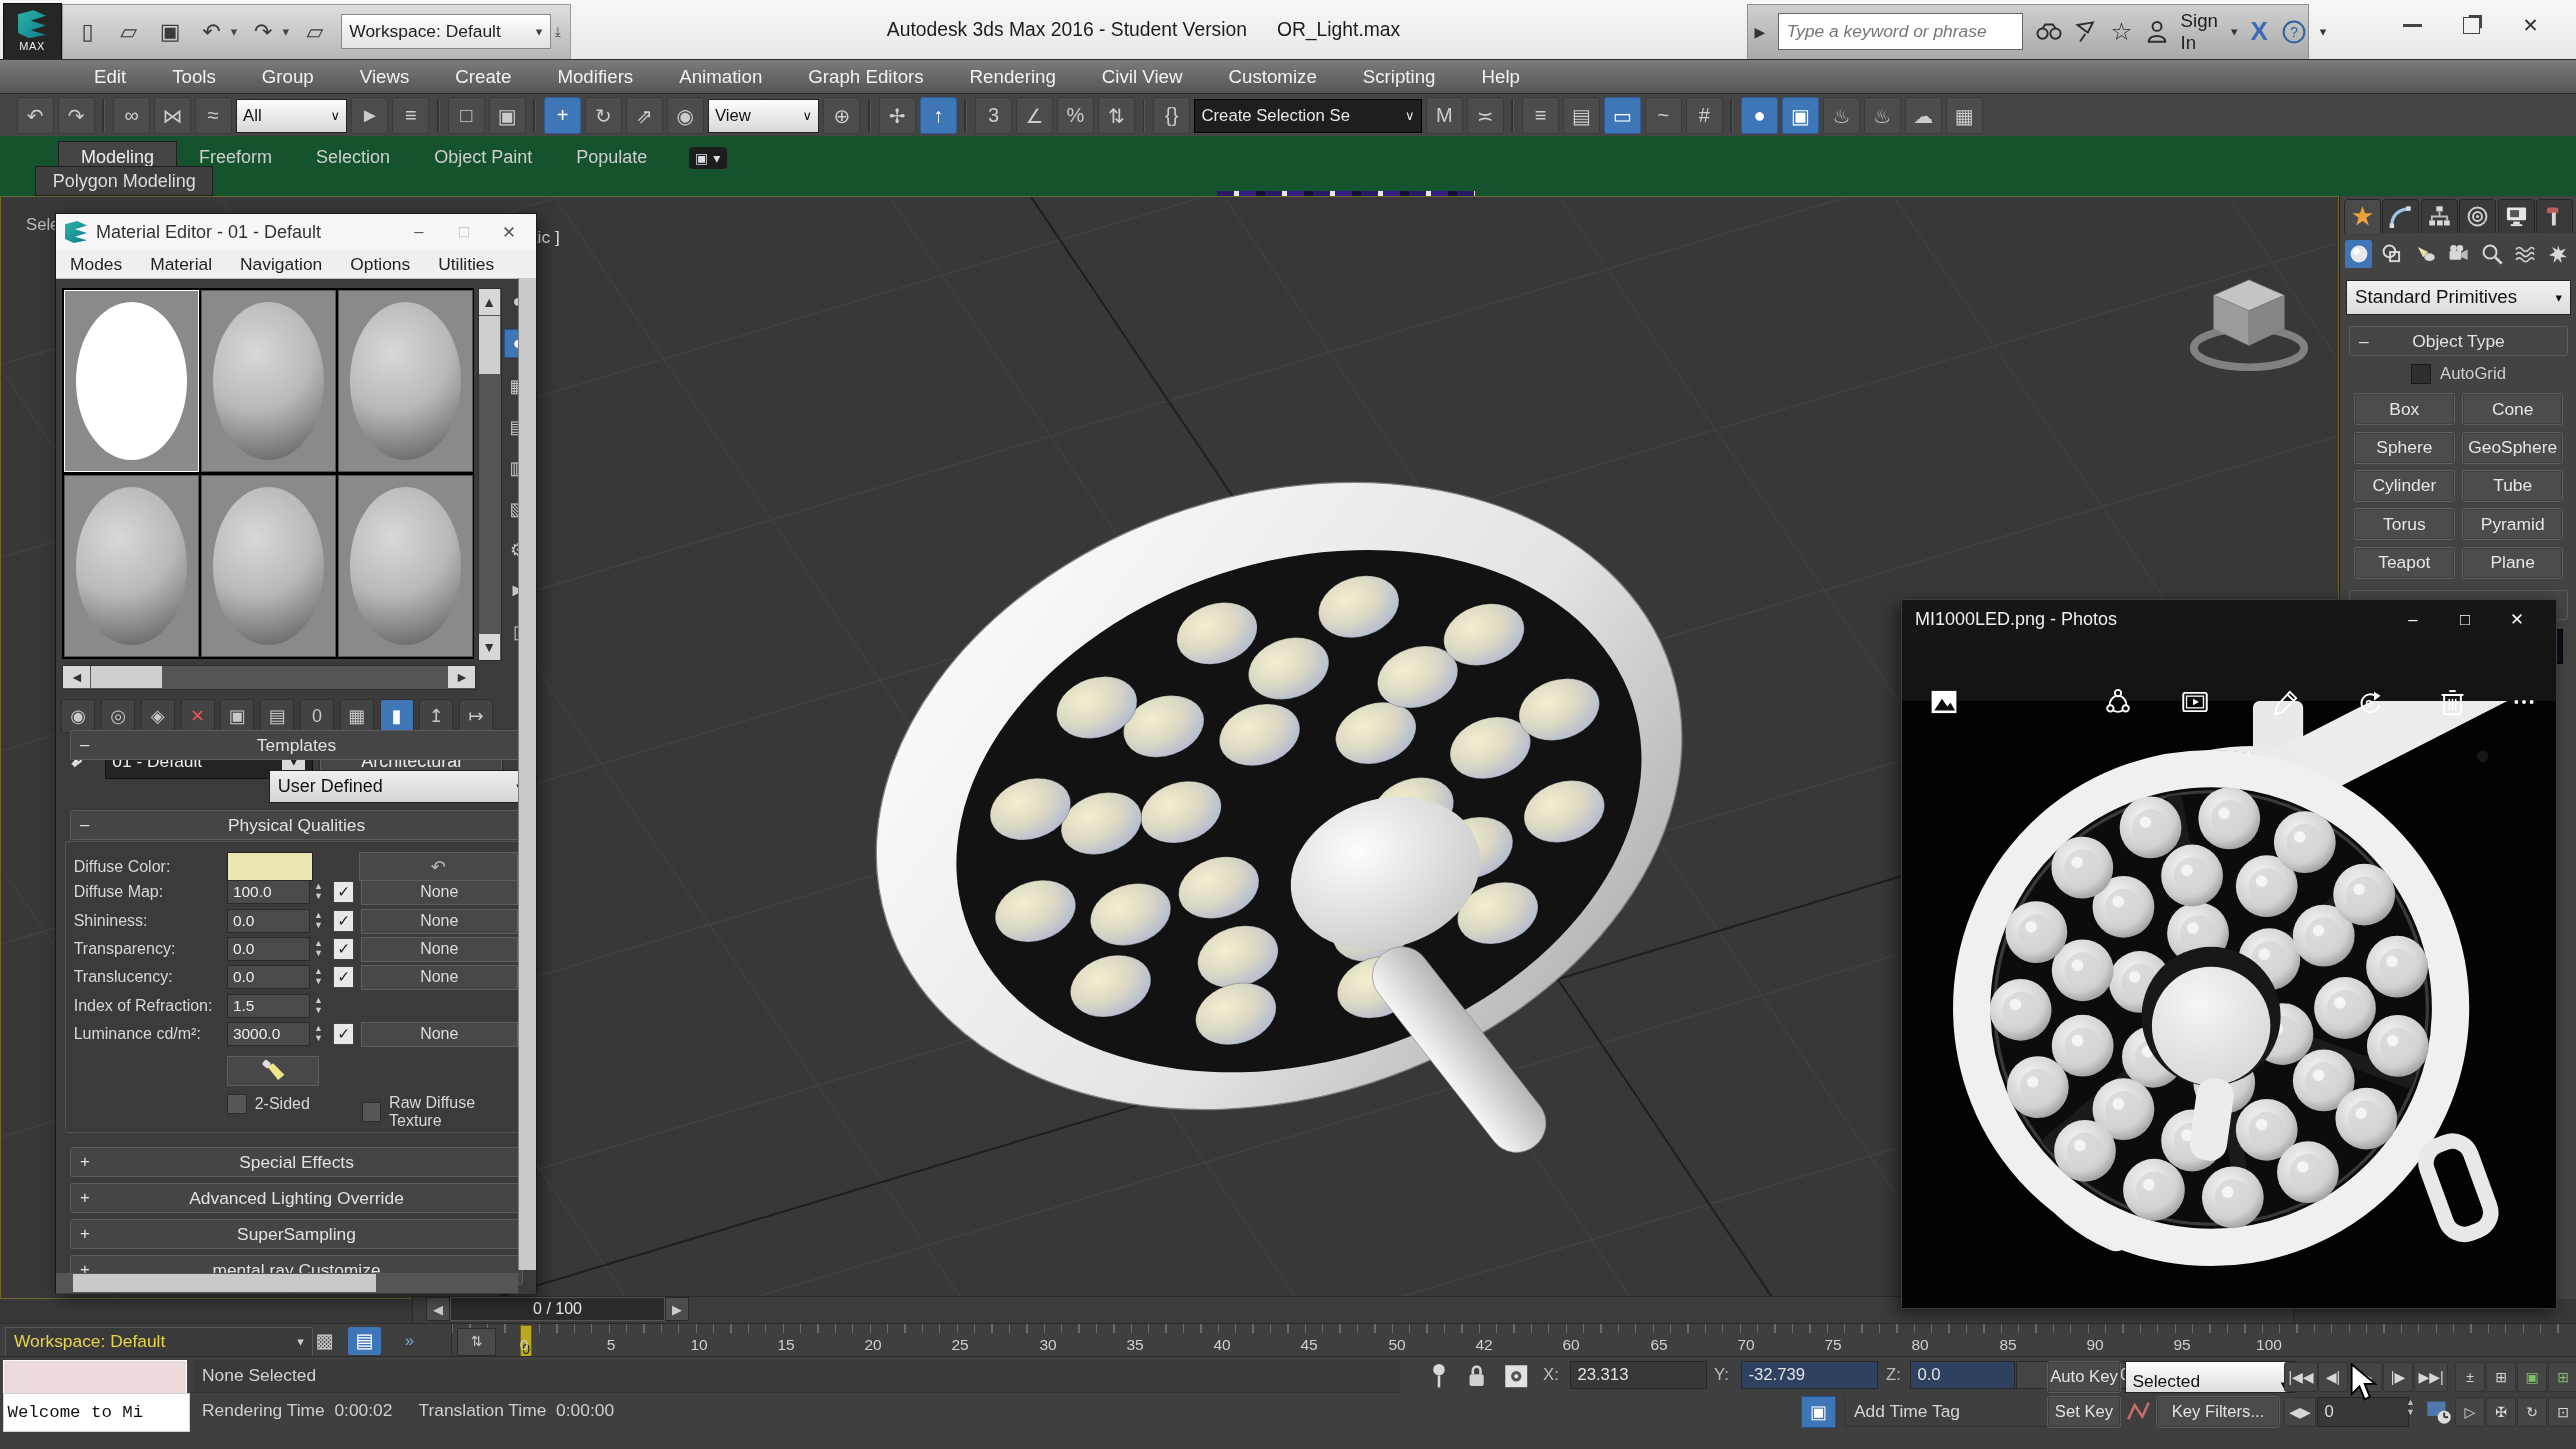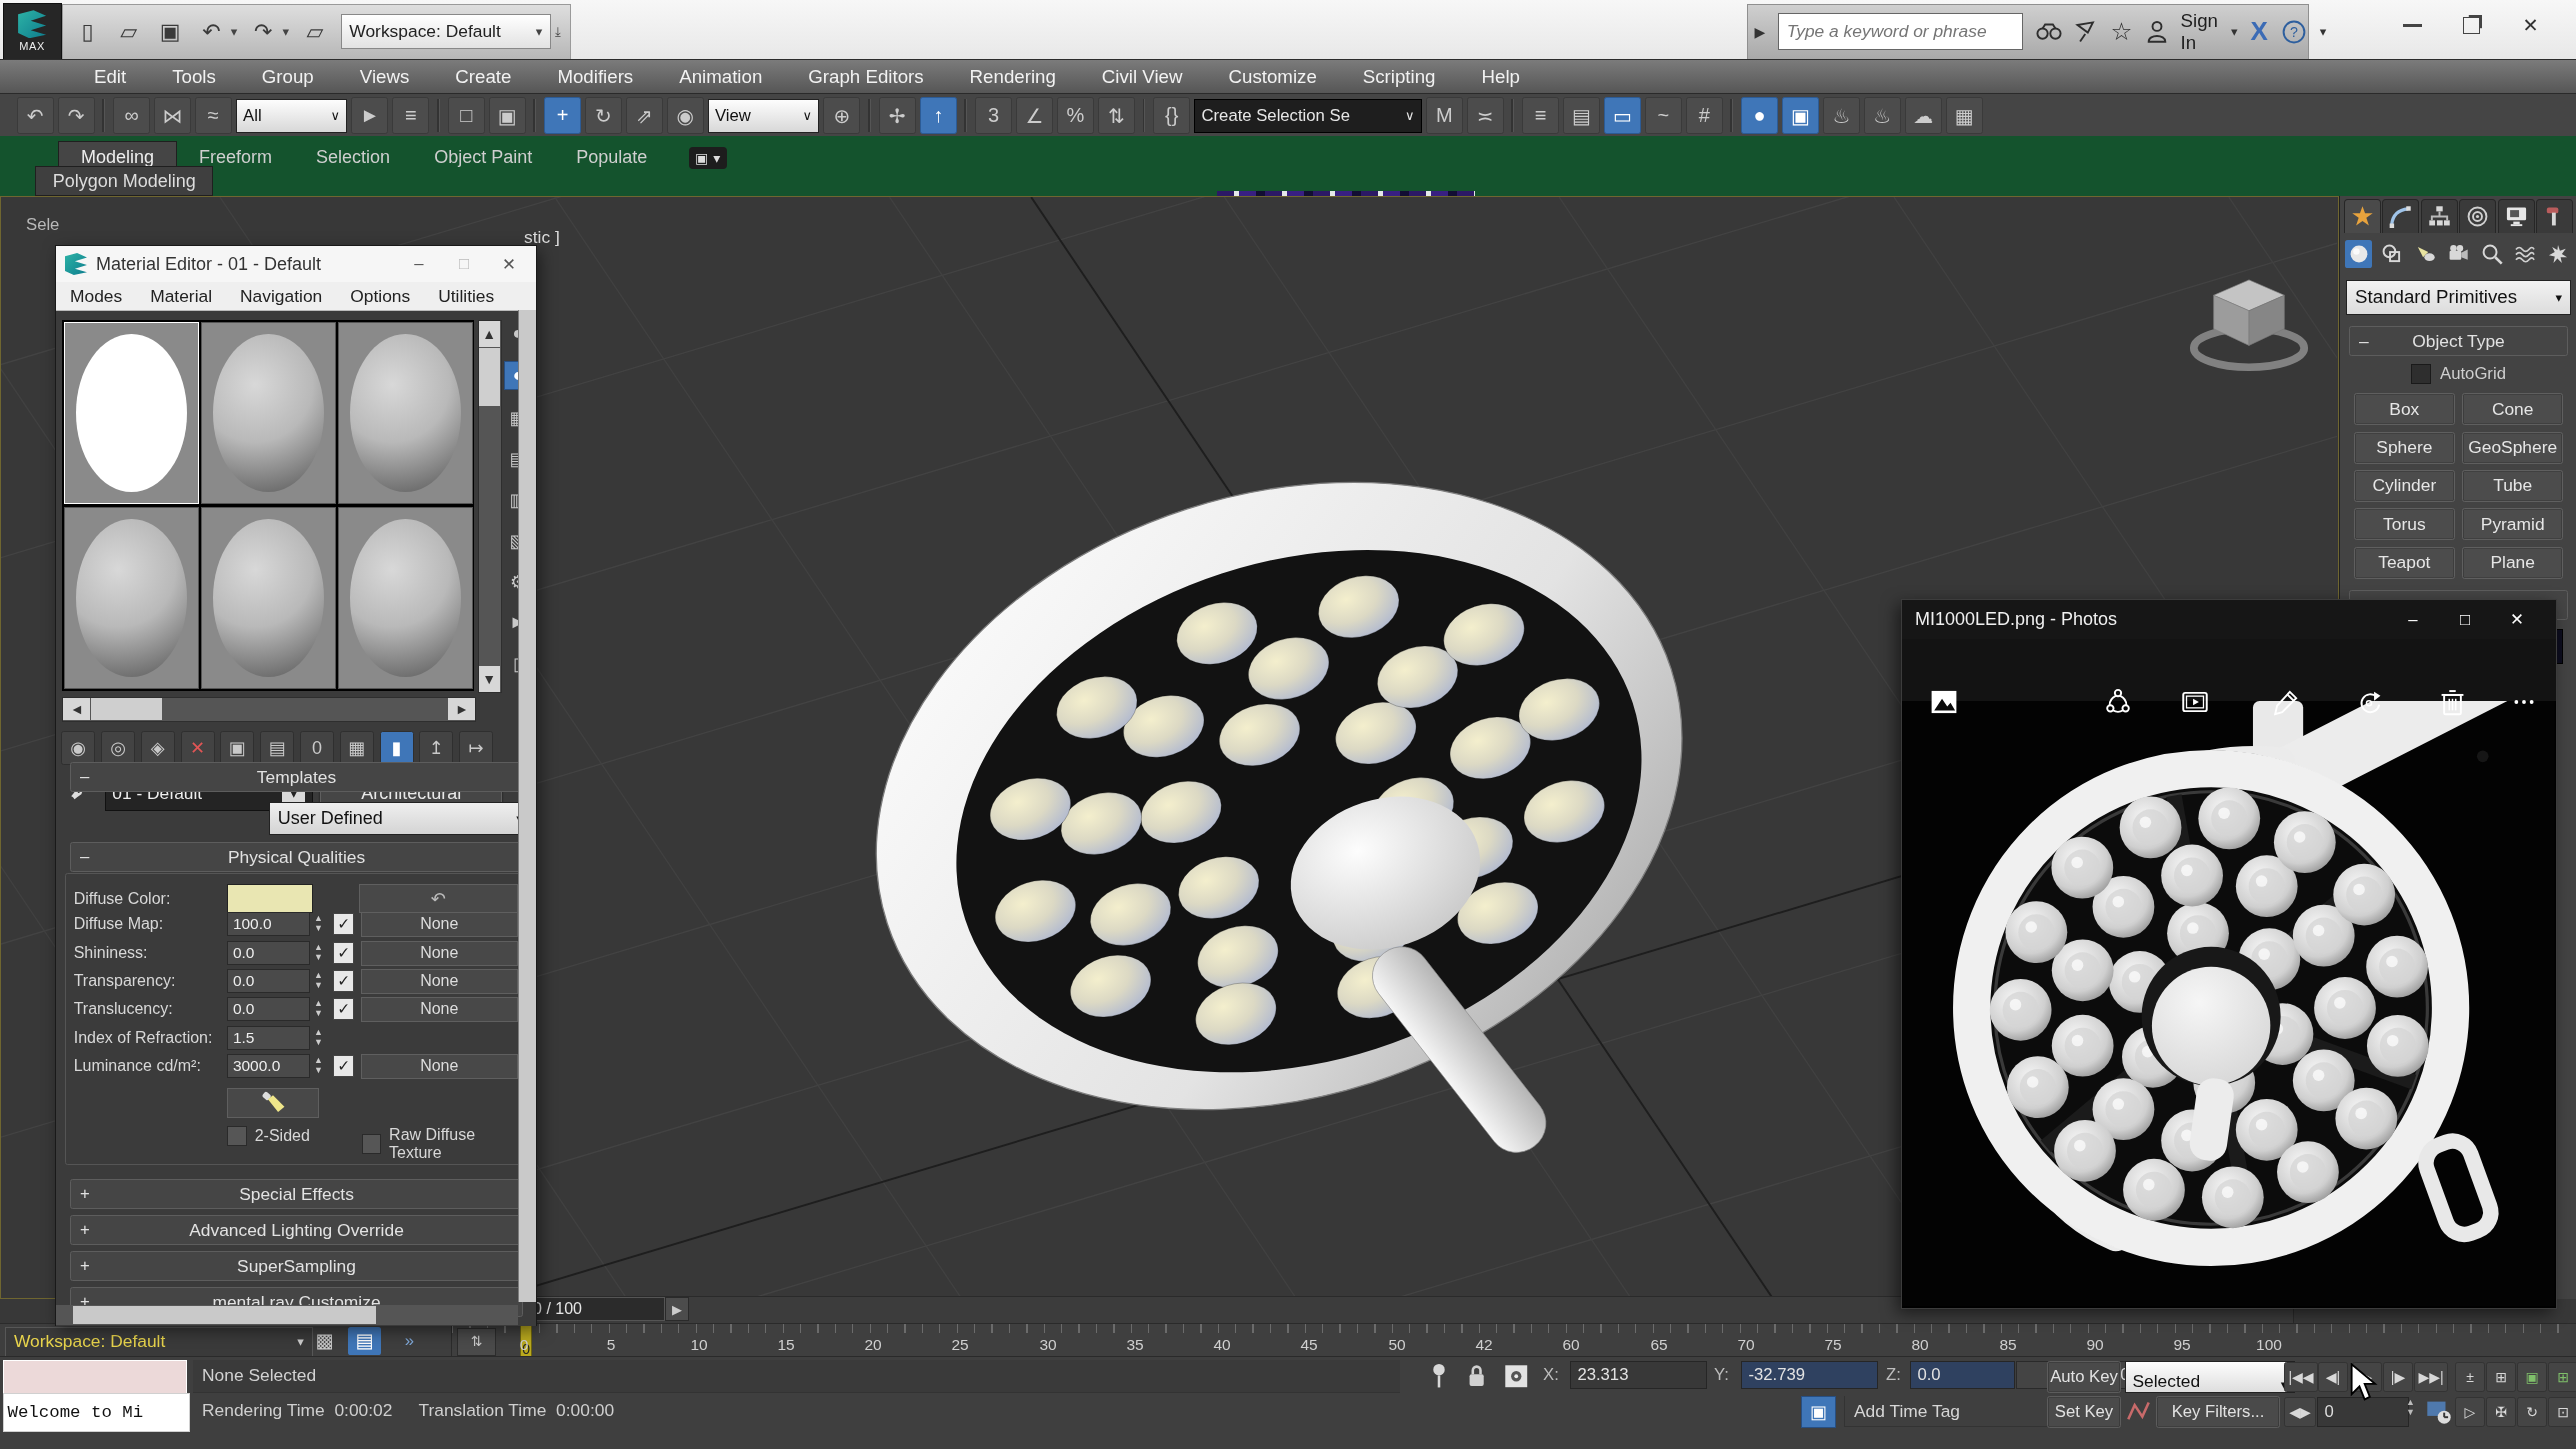--- a/index.html
+++ b/index.html
@@ -55,21 +55,21 @@
        color:#ddd;font-size:18px;display:flex;align-items:center;}
   #glitch{left:1217px;top:191px;width:258px;height:20.6px;
       background:repeating-linear-gradient(90deg,#2d1668 0 16.7px,#efeff4 16.7px 22px,#3a1d86 22px 39px,#120a33 39px 48px);
       opacity:.95;}
   
   #viewport{left:0;top:196px;width:2339px;height:1103px;background:#383838;border:1.3px solid #6f6630;box-sizing:border-box;}
   #vp-label-frag{left:524px;top:227px;font-size:17.4px;color:#ddd;z-index:2;}
   #ribbon-frag{left:26px;top:215px;font-size:16.7px;color:#b9b9b9;z-index:1;}
   
   #me{left:55px;top:213px;width:480px;height:1079px;background:#3b3b3b;border:0.6px solid #191919;
-      box-shadow:3.9px 5.2px 15.5px rgba(0,0,0,.5);z-index:20;margin-top:32px;}
+      box-shadow:3.9px 5.2px 15.5px rgba(0,0,0,.5);z-index:20;}
   #me-title{height:36px;background:#f6f6f6;display:flex;align-items:center;padding:0 9px;gap:9px;}
   #me-title .logo{width:22px;height:22px;background:linear-gradient(135deg,#2db3a6,#0e7d8e);
       clip-path:polygon(0 15%,55% 0,100% 20%,45% 38%,100% 55%,45% 72%,100% 88%,40% 100%,0 82%);}
   #me-title .txt{font-size:18px;color:#333;flex:1;}
   #me-title .wb{color:#555;font-size:16.7px;width:36px;text-align:center;}
   #me-menu{height:28px;background:#efefef;display:flex;align-items:center;gap:0;border-bottom:0.6px solid #bbb;}
   #me-menu .mi{font-size:17.4px;color:#222;padding:0 14px;}
   #me-body{position:relative;height:1015px;background:#3b3b3b;}
   #me-slots{position:absolute;left:6.4px;top:9px;width:412px;height:371px;background:#000;
       display:grid;grid-template-columns:repeat(3,1fr);grid-template-rows:repeat(2,1fr);gap:2.6px;padding:1.9px;box-sizing:border-box;}
@@ -229,20 +229,24 @@
         <span class="qcaret">▾</span>
         <div class="qicon">↷</div>
         <span class="qcaret">▾</span>
         <div class="qicon">▱</div>
         <div id="workspace-dd">
           <span>Workspace: Default</span>
           <span class="qcaret">▾</span>
         </div>
         <span class="qcaret">⤓</span>
       </div>
+    <div id="title-center" class="abs">
+      <span>Autodesk 3ds Max 2016 - Student Version</span>
+      <span>OR_Light.max</span>
+    </div>
     <div id="search-strip" class="abs">
       <span style="color:#333;font-size:14px;">▶</span>
       <input id="search-input" placeholder="Type a keyword or phrase" style="">
       <span class="sicon">
         <svg width="26" height="19.3" viewBox="0 0 40 30">
             <circle cx="10" cy="18" r="8" fill="none" stroke="#2e2e2e" stroke-width="3"></circle>
             <circle cx="30" cy="18" r="8" fill="none" stroke="#2e2e2e" stroke-width="3"></circle>
             <path d="M10 10 L14 4 H26 L30 10" fill="none" stroke="#2e2e2e" stroke-width="3"></path>
           </svg>
       </span>

